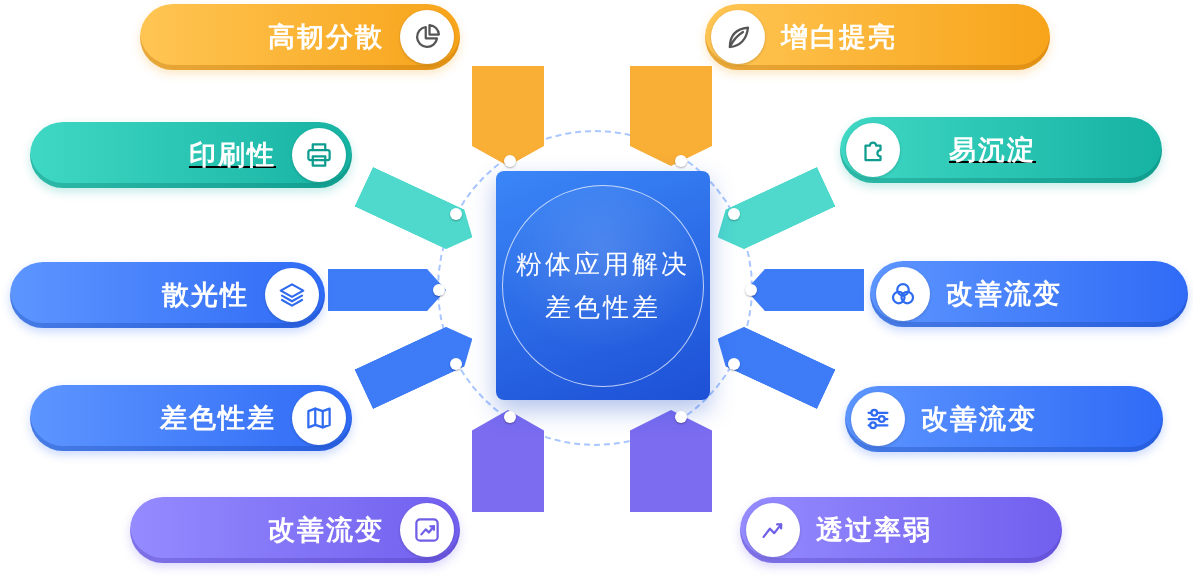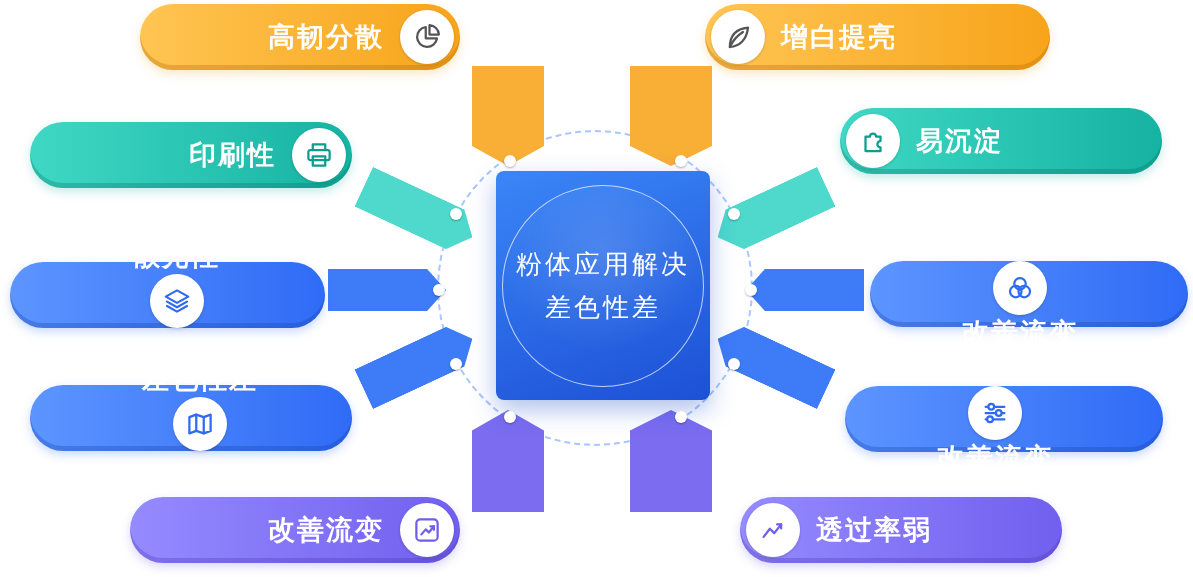--- a/index.html
+++ b/index.html
@@ -14,22 +14,22 @@
   }
   .pill.left{justify-content:flex-end;padding:0 6px 0 24px;}
   .pill.right{justify-content:flex-start;padding:0 24px 0 6px;}
   .pill .label{color:#fff;font-size:27px;font-weight:bold;letter-spacing:2px;margin:0 16px;white-space:nowrap;text-align:right;}
   .icon-circle{
     width:54px;height:54px;border-radius:50%;background:#fff;flex:0 0 auto;
     display:flex;align-items:center;justify-content:center;box-shadow:0 1px 3px rgba(0,0,0,.18);
   }
   .icon-circle svg{width:30px;height:30px;}
   .pill.orange{background:linear-gradient(90deg,#ffc553,#f7a41a);box-shadow:inset 0 -5px 0 rgba(176,100,0,.30),0 4px 10px rgba(247,164,26,.25);}
-  .pill.teal{background:linear-gradient(90deg,#3fd8c4,#16b2a2);box-shadow:inset 0 -5px 0 rgba(0,105,95,.28),0 4px 10px rgba(22,178,162,.25);}
-  .pill.blue{background:linear-gradient(90deg,#5d95ff,#2f6bf6);box-shadow:inset 0 -5px 0 rgba(20,62,165,.30),0 4px 10px rgba(47,107,246,.25);flex-direction:column;}
+  .pill.teal{background:linear-gradient(90deg,#3fd8c4,#16b2a2);box-shadow:inset 0 -5px 0 rgba(0,105,95,.28),0 4px 10px rgba(22,178,162,.25);text-decoration:underline;}
+  .pill.blue{background:linear-gradient(90deg,#5d95ff,#2f6bf6);box-shadow:inset 0 -5px 0 rgba(20,62,165,.30),0 4px 10px rgba(47,107,246,.25);}
   .pill.purple{background:linear-gradient(90deg,#958bff,#715fee);box-shadow:inset 0 -5px 0 rgba(72,52,172,.30),0 4px 10px rgba(113,95,238,.25);}
   .ic-orange{color:#555555;} .ic-teal{color:#0e9c8e;} .ic-blue{color:#2f6bf0;} .ic-purple{color:#6f5fe8;}
   
   .center-square{
     position:absolute;left:496px;top:171px;width:214px;height:229px;border-radius:8px;z-index:3;
     background:linear-gradient(160deg,#3a86f7,#1d50d6);
     box-shadow:0 10px 24px rgba(30,80,200,.35);
     display:flex;align-items:center;justify-content:center;
   }
   .center-circle{
@@ -148,21 +148,21 @@
   <div class="pill right orange" style="left:705px;top:4px;width:345px;">
     <span class="icon-circle ic-orange">
       <svg viewBox="0 0 24 24" fill="none" stroke="currentColor" stroke-width="1.8" stroke-linecap="round" stroke-linejoin="round">
         <path d="M5.5 20C5.5 11 10.5 5.5 20 4.5 19 14 13.5 19.5 5.5 20z"></path>
           <path d="M5.5 20c2.5-5.5 6.5-9.5 10.5-12"></path>
       </svg>
     </span>
     <span class="label">增白提亮</span>
   </div>
 
-  <div class="pill right teal" style="left:840px;top:108px;width:322px;">
+  <div class="pill right teal" style="left:840px;top:117px;width:322px;gap:33px;">
     <span class="icon-circle ic-teal">
       <svg viewBox="0 0 24 24" fill="none" stroke="currentColor" stroke-width="1.8" stroke-linecap="round" stroke-linejoin="round">
         <path d="M6 8.5h3.5a2.3 2.3 0 1 1 5 0H18V12a2.3 2.3 0 1 0 0 5v3H6z"></path>
       </svg>
     </span>
     <span class="label">易沉淀</span>
   </div>
 
   <div class="pill right blue" style="left:870px;top:261px;width:318px;">
     <span class="icon-circle ic-blue">

